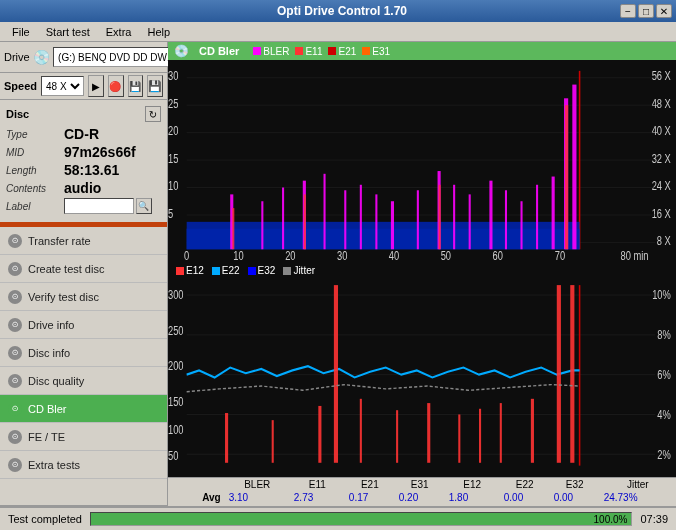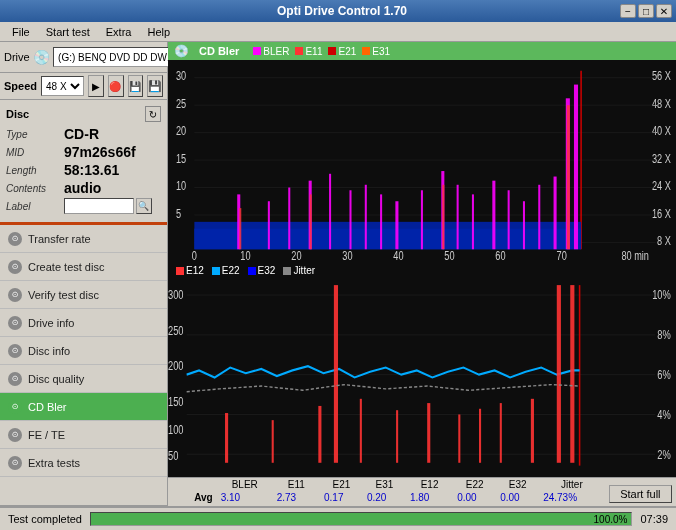--- a/index.html
+++ b/index.html
@@ -20,21 +20,21 @@
 
     
     .sidebar { width: 168px; background: #d4d0c8; border-right: 1px solid #999; display: flex; flex-direction: column; flex-shrink: 0; }
 
     
     .drive-section { padding: 4px; border-bottom: 1px solid #999; display: flex; align-items: center; gap: 4px; }
     .drive-label { font-size: 11px; font-weight: normal; }
     .drive-select { flex: 1; height: 20px; font-size: 10px; background: white; border: 1px inset #999; }
 
     
-    .disc-panel { padding: 6px; border-bottom: 3px solid #c2410c; }
+    .disc-panel { padding: 6px; border-bottom: 5px solid #c2410c; }
     .disc-header { display: flex; align-items: center; justify-content: space-between; margin-bottom: 4px; }
     .disc-title { font-weight: bold; font-size: 11px; }
     .disc-refresh { width: 16px; height: 16px; background: #d4d0c8; border: 1px solid #888; display: flex; align-items: center; justify-content: center; cursor: pointer; font-size: 10px; }
     .disc-row { display: flex; align-items: center; margin-bottom: 2px; }
     .disc-key { width: 58px; font-size: 10px; color: #333; font-style: italic; }
     .disc-val { font-size: 14px; color: #000; font-weight: bold; text-align: right; }
     .label-input { width: 70px; height: 16px; border: 1px inset #999; background: white; font-size: 10px; }
 
     
     .nav-buttons { flex: 1; display: flex; flex-direction: column; overflow-y: auto; }
@@ -210,21 +210,21 @@
           <span style="display:inline-block;width:8px;height:8px;background:#cc0000;"></span>E21
         </span>
         <span style="display:flex;align-items:center;gap:2px;font-size:10px;color:white;">
           <span style="display:inline-block;width:8px;height:8px;background:#ff6600;"></span>E31
         </span>
       </div>
     </div>
 
     <div class="charts-wrapper" style="flex:1;display:flex;flex-direction:column;">
 
-      <div style="flex:1;background:#0d0d0d;position:relative;padding:4px 0 0 8px;">
+      <div style="flex:1;background:#0d0d0d;position:relative;padding:4px 0 0 0;">
         <svg width="100%" height="100%" viewBox="0 0 490 145" preserveAspectRatio="none" style="display:block;">
 
           <text x="0" y="12" fill="#ccc" font-size="9" text-anchor="start">30</text>
           <text x="0" y="32" fill="#ccc" font-size="9" text-anchor="start">25</text>
           <text x="0" y="52" fill="#ccc" font-size="9" text-anchor="start">20</text>
           <text x="0" y="72" fill="#ccc" font-size="9" text-anchor="start">15</text>
           <text x="0" y="92" fill="#ccc" font-size="9" text-anchor="start">10</text>
           <text x="0" y="112" fill="#ccc" font-size="9" text-anchor="start">5</text>
 
           <text x="485" y="12" fill="#ccc" font-size="9" text-anchor="end">56 X</text>
@@ -402,24 +402,20 @@
               <td class="blue-text">578</td>
               <td class="blue-text">692</td>
               <td class="blue-text">6299</td>
               <td class="blue-text">0</td>
               <td class="blue-text">0</td>
               <td></td>
             </tr>
           </tbody>
         </table>
       </div>
-      <div class="buttons-section">
-        <button class="start-btn">Start full</button>
-        <button class="start-btn">Start part</button>
-      </div>
     </div>
   </div>
 </div>
 
 <div class="bottom-status">
   <span class="status-text">Test completed</span>
   <div class="progress-bar-outer">
     <div class="progress-bar-inner" style="width:100%;"></div>
     <span class="progress-text">100.0%</span>
   </div>

